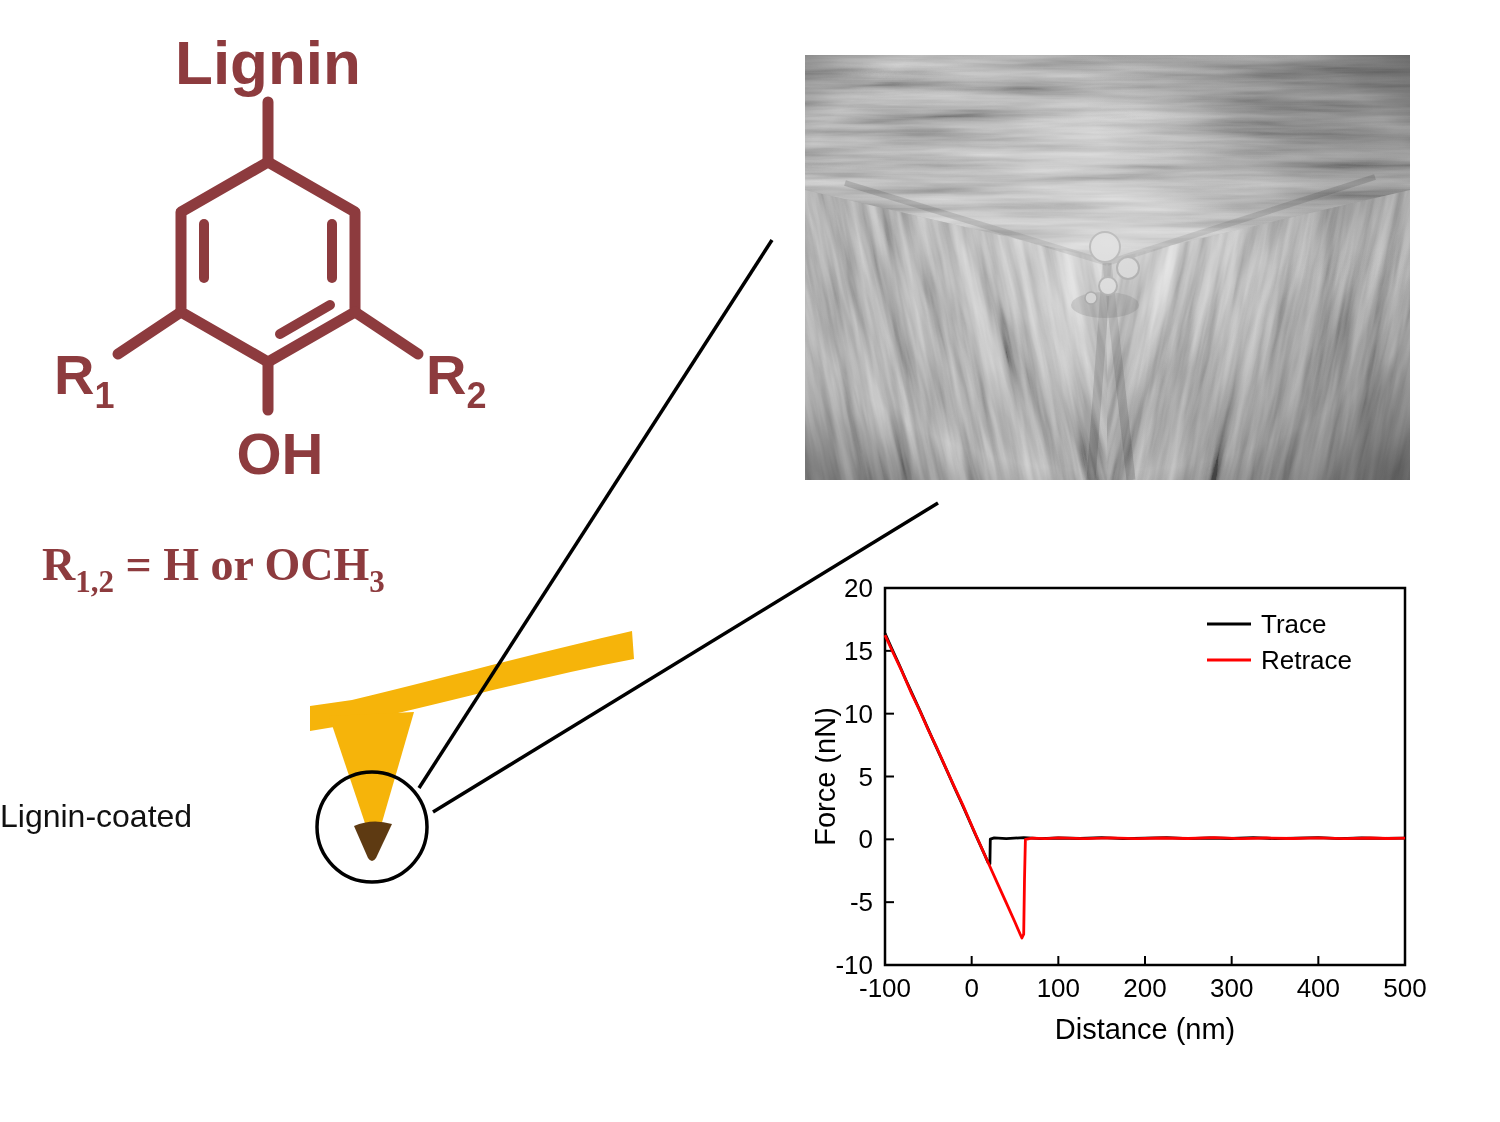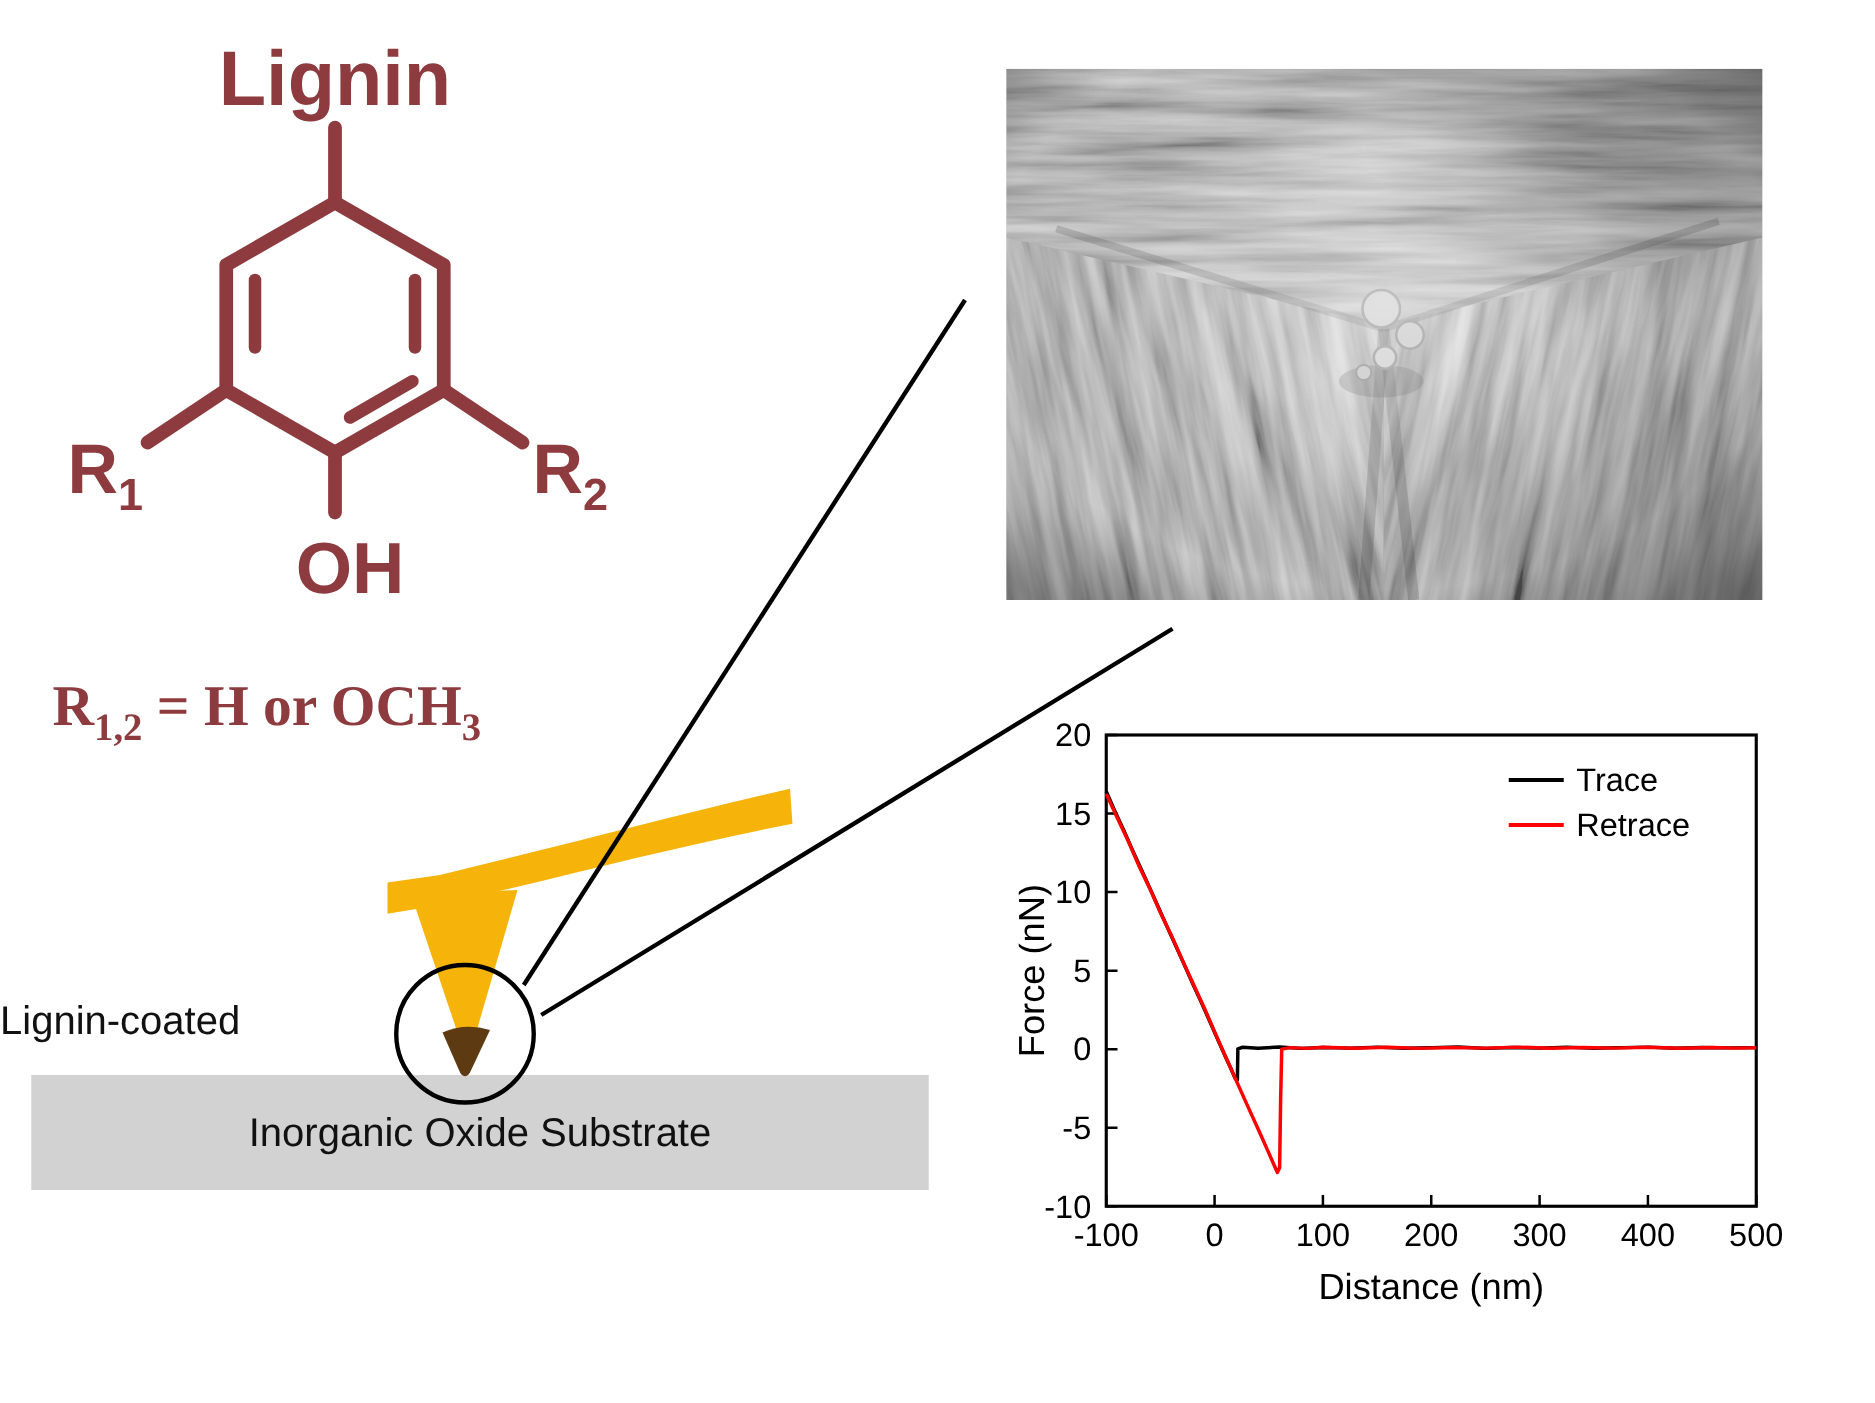--- a/index.html
+++ b/index.html
@@ -129,23 +129,20 @@
       <circle cx="286" cy="243" r="6" fill="#c2c2c2" stroke="#8a8a8a" stroke-width="1.5"></circle>
     </g>
 
     <rect x="0" y="0" width="605" height="425" fill="url(#gHighlight)"></rect>
     <rect x="0" y="0" width="605" height="425" fill="url(#gCornerTR)"></rect>
     <rect x="0" y="0" width="605" height="425" fill="url(#gCornerBR)"></rect>
   </svg>
 
   <div class="abs scene-label" style="left:0px;top:798px;">Lignin-coated</div>
 
-  <div id="substrate" class="abs" style="left:25px;top:860px;width:718px;height:92px;">
-    <span class="scene-label">Inorganic Oxide Substrate</span>
-  </div>
 
   <svg class="abs" style="left:0;top:0;" width="1500" height="1122" viewBox="0 0 1500 1122">
 
     <path d="M632 631 C 540 652, 452 676, 352 700 L 310 706 L 310 731 L 352 724 C 452 701, 540 677, 634 659 Z" fill="#F6B40A"></path>
 
     <path d="M329 716 L 414 712 L 374 850 Z" fill="#F6B40A"></path>
 
     <path d="M354 826 Q 372 818 392 824 L 376 858 Q 372 864 368 858 Z" fill="#5E3A12"></path>
 
     <circle cx="372" cy="827" r="55" fill="none" stroke="#000" stroke-width="3.5"></circle>

